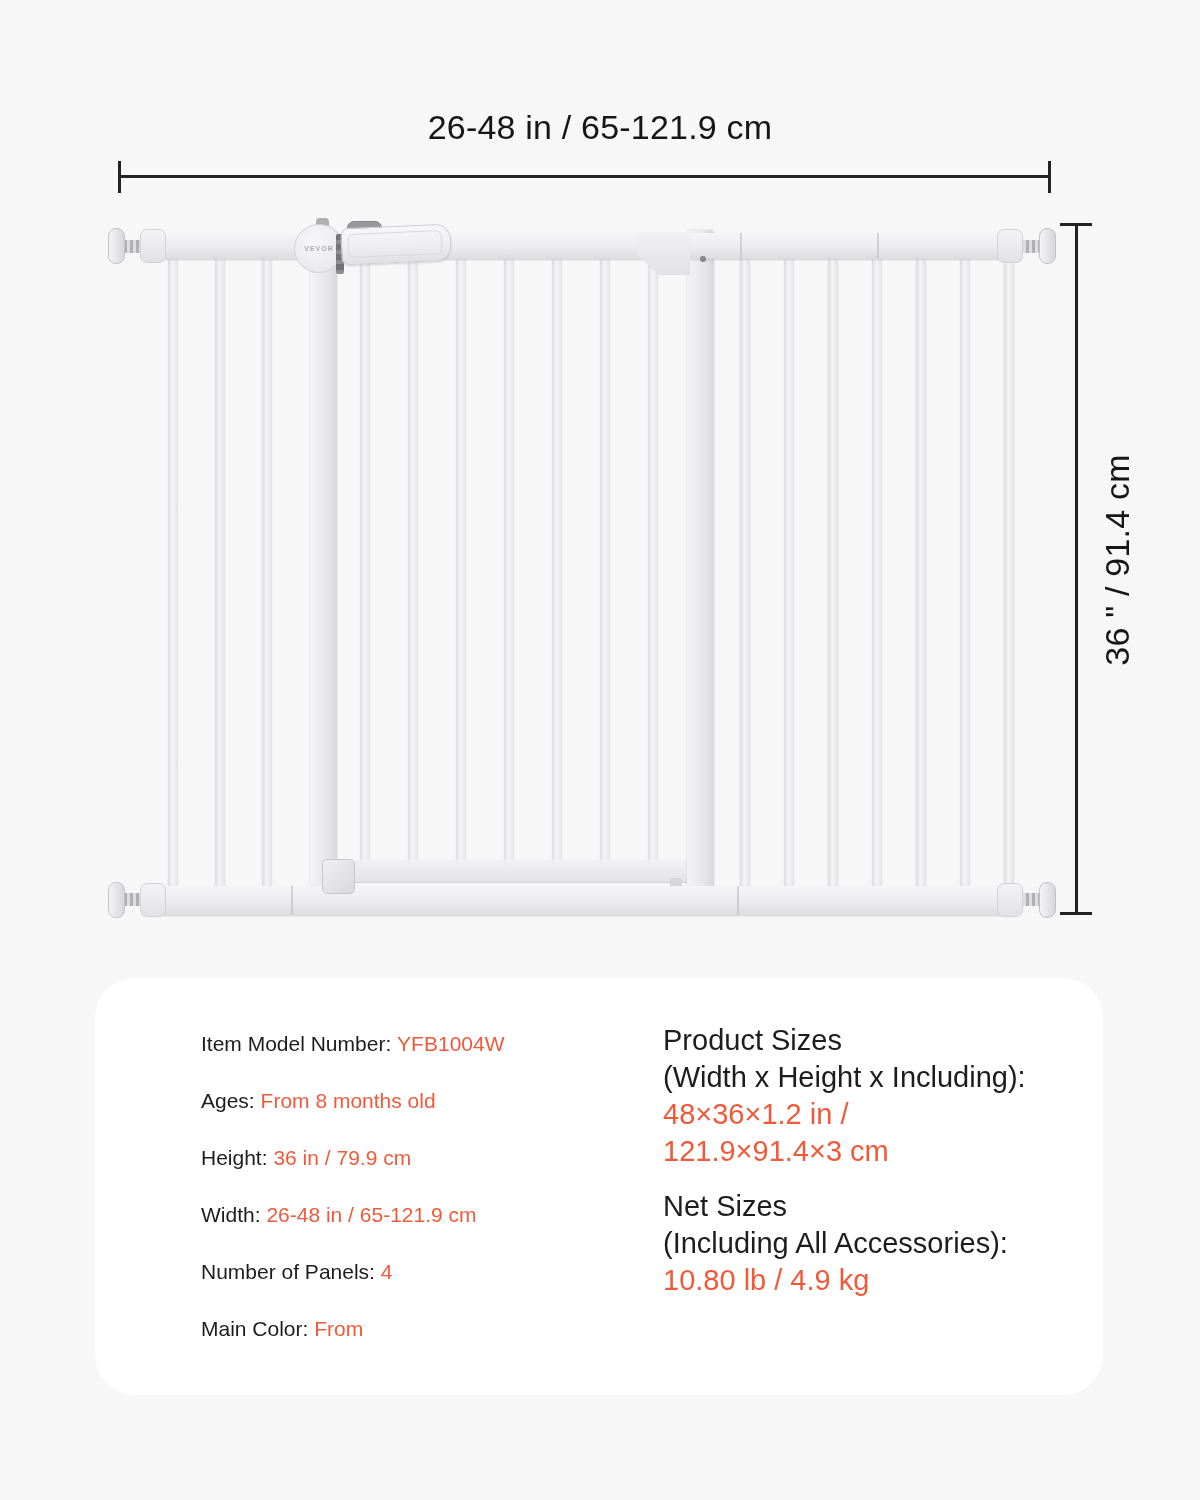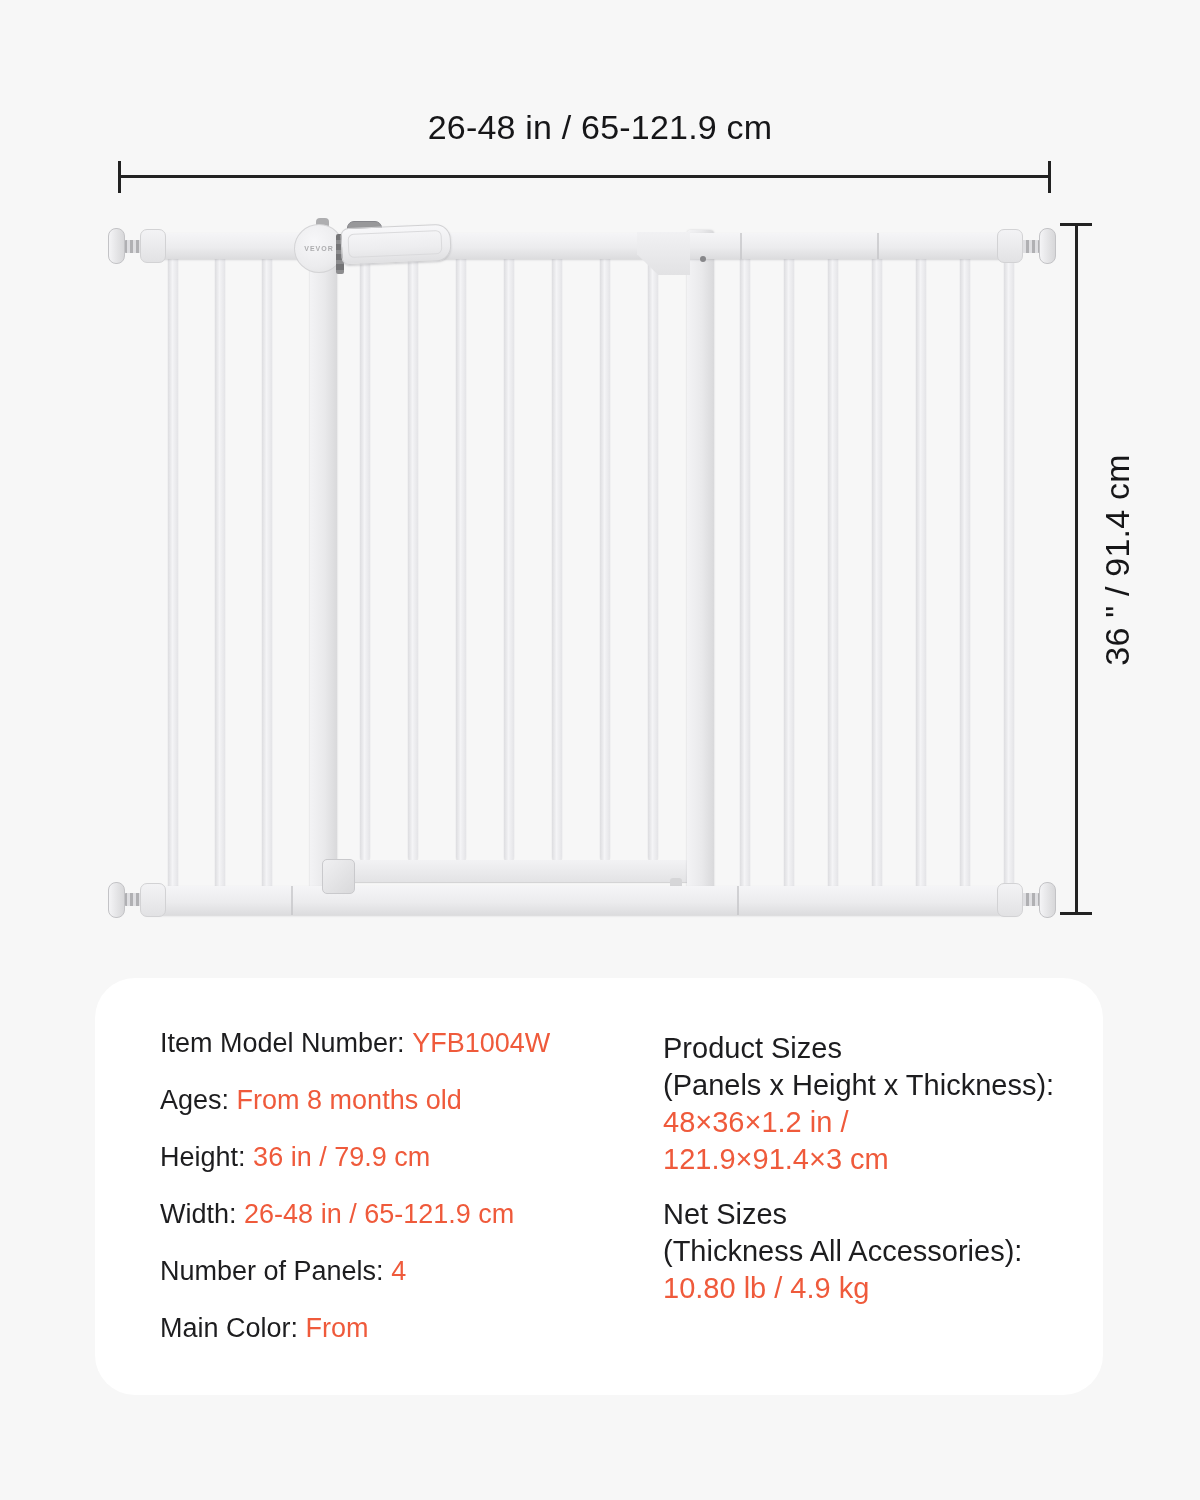--- a/index.html
+++ b/index.html
@@ -120,24 +120,24 @@
     box-shadow:0 0 1px rgba(150,150,155,.5);
   }
   .latch-dot{left:700px;top:256px;width:6px;height:6px;border-radius:50%;background:#87878a;z-index:7;}
 
   
   .spec-panel{
     position:absolute;left:95px;top:978px;width:1008px;height:417px;
     background:#ffffff;border-radius:40px;
   }
   .spec-col-left{position:absolute;left:65px;top:50px;}
-  .spec-row{font-size:27px;line-height:31px;margin-bottom:26px;white-space:nowrap;}
+  .spec-row{font-size:21px;line-height:31px;margin-bottom:26px;white-space:nowrap;margin-left:41px;}
   .spec-label{color:#1d1d1f;}
   .spec-value{color:#ef5a3b;margin-left:.28em;}
-  .spec-col-right{position:absolute;left:568px;top:52px;}
+  .spec-col-right{position:absolute;left:568px;top:44px;}
   .spec-block{margin-bottom:18px;}
   .spec-block div{font-size:29px;line-height:37px;white-space:nowrap;}
   .spec-block .blk-label{color:#1d1d1f;}
   .spec-block .blk-value{color:#ef5a3b;}
 </style>
 </head>
 <body>
 
 <div class="stage">
 
@@ -220,25 +220,25 @@
 
   <div class="spec-row"><span class="spec-label">Width:</span><span class="spec-value">26-48 in / 65-121.9 cm</span></div>
 
   <div class="spec-row"><span class="spec-label">Number of Panels:</span><span class="spec-value">4</span></div>
 
   <div class="spec-row"><span class="spec-label">Main Color:</span><span class="spec-value">From</span></div>
 </div>
     <div class="spec-col-right" id="spec-right">
         <div class="spec-block">
           <div class="blk-label">Product Sizes</div>
-          <div class="blk-label">(Panels x Height x Thickness):</div>
+          <div class="blk-label">(Width x Height x Including):</div>
           <div class="blk-value">48×36×1.2 in /</div>
           <div class="blk-value">121.9×91.4×3 cm</div>
         </div>
         <div class="spec-block">
           <div class="blk-label">Net Sizes</div>
-          <div class="blk-label">(Thickness All Accessories):</div>
+          <div class="blk-label">(Including All Accessories):</div>
           <div class="blk-value">10.80 lb / 4.9 kg</div>
         </div>
       </div>
   </div>
 
 </div>
 
 </body></html>

